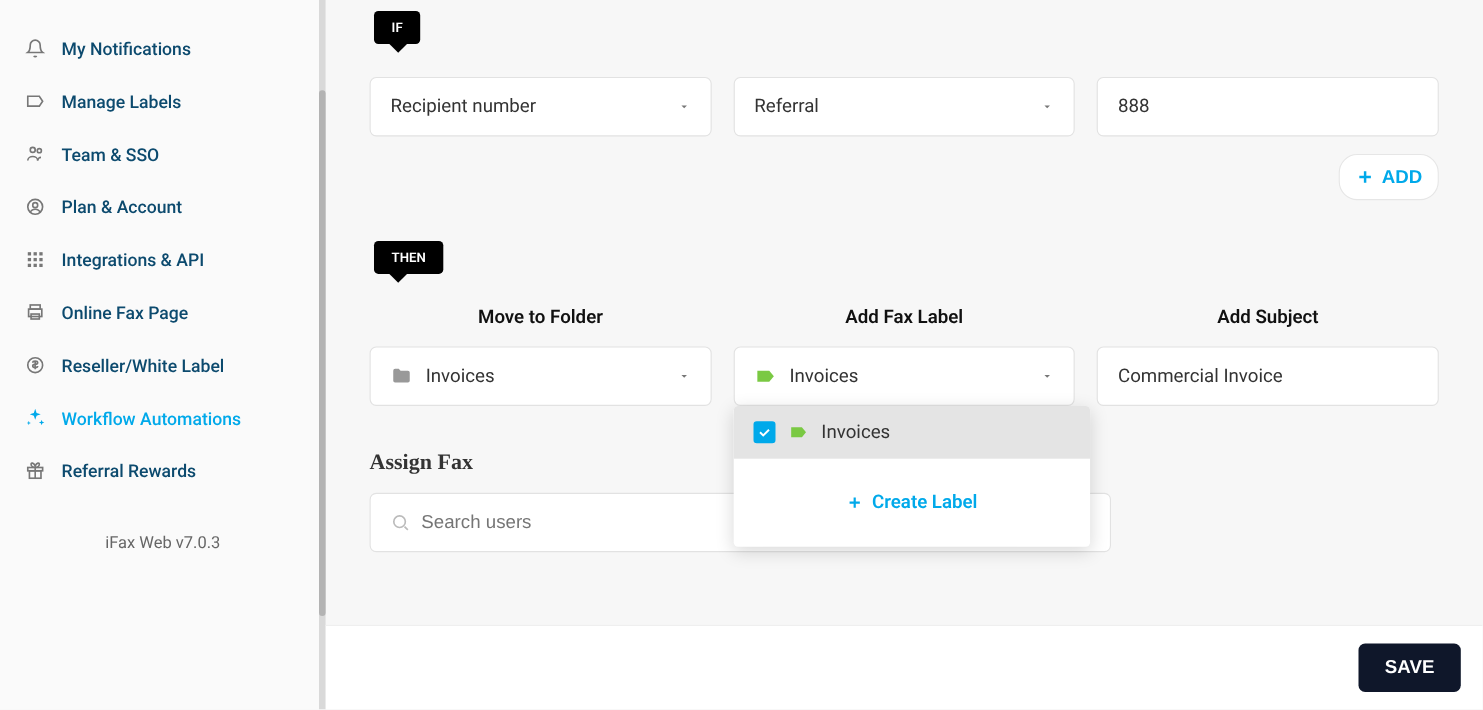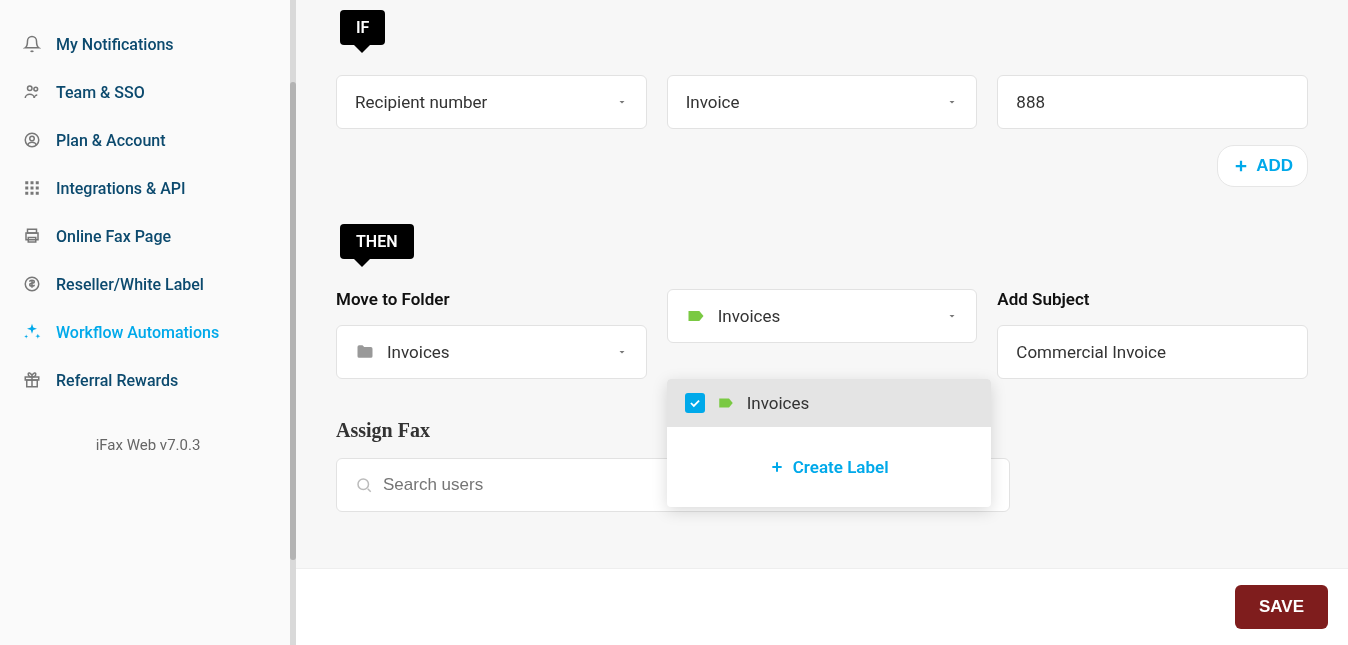--- a/index.html
+++ b/index.html
@@ -7,37 +7,37 @@
     .app { display: flex; width: 1348px; height: 645px; overflow: hidden; }
     .sidebar { width: 296px; background: #fafafa; padding: 20px 0; position: relative; }
     .sidebar::before { content: ""; position: absolute; right: 0; top: 0; bottom: 0; width: 6px; background: #d9d9d9; }
     .scrollbar-thumb { position: absolute; right: 0; top: 82px; width: 6px; height: 478px; background: #b3b3b3; border-radius: 3px; }
     .nav-item { display: flex; align-items: center; gap: 14px; padding: 14px 22px; font-size: 16px; font-weight: 500; color: #0c4a6e; cursor: pointer; }
     .nav-item.active { color: #00a9ea; }
     .nav-icon { width: 20px; height: 20px; display: flex; align-items: center; justify-content: center; color: #777; }
     .nav-item.active .nav-icon { color: #00a9ea; }
     .version { padding: 12px 22px; margin-top: 20px; font-size: 15px; color: #666; text-align: center;}
     .main { flex: 1; padding: 10px 40px 20px; overflow: auto; position: relative; }
-    .label-tag { display: inline-block; background: #000; color: #fff; font-weight: 600; padding: 8px 16px; border-radius: 4px; font-size: 16px; position: relative; margin-left: 4px; }
+    .label-tag { display: inline-block; background: #000; color: #fff; font-weight: 600; padding: 8px 16px; border-radius: 4px; font-size: 12px; position: relative; margin-left: 4px; }
     .label-tag::after { content: ""; position: absolute; bottom: -8px; left: 14px; border-left: 8px solid transparent; border-right: 8px solid transparent; border-top: 8px solid black; }
     .row { display: flex; gap: 20px; margin-top: 26px; }
-    .col { flex: 1; display: flex; flex-direction: column; }
+    .col { flex: 1; display: flex; flex-direction: column; text-align: center; }
     .col-label { font-size: 17px; font-weight: 600; color: #111; margin-bottom: 16px; }
     .select, .input { background: #fff; border: 1px solid #e2e2e2; border-radius: 6px; height: 54px; display: flex; align-items: center; padding: 0 18px; font-size: 17px; color: #333; position: relative; }
     .select { justify-content: space-between; cursor: pointer; gap: 10px; }
     .select .val { display: flex; align-items: center; gap: 12px; }
     .caret { color: #777; }
     .add-btn-wrap { display: flex; justify-content: flex-end; margin-top: 16px;}
     .add-btn { display: inline-flex; align-items: center; gap: 6px; color: #00a9ea; background: #fff; border: 1px solid #e6e6e6; border-radius: 17px; padding: 10px 14px; font-size: 17px; font-weight: 600; cursor: pointer; }
     .section-heading { font-size: 20px; font-weight: 600; margin-top: 28px; }
     .search-wrap { margin-top: 16px; width: 674px; }
     .search { display: flex; align-items: center; gap: 10px; background: #fff; border: 1px solid #e2e2e2; border-radius: 6px; height: 54px; padding: 0 18px; }
     .search input { border: none; outline: none; font-size: 17px; color: #555; flex: 1; background: transparent; }
     .footer { position: absolute; bottom: 0; left: 0; right: 0; background: #fff; display: flex; justify-content: flex-end; padding: 16px 20px; border-top: 1px solid #eee; }
-    .save-btn { background: #7f1d1d; color: #fff; font-weight: 700; font-size: 17px; border: none; border-radius: 6px; padding: 12px 24px; cursor: pointer; }
+    .save-btn { background: #0f172a; color: #fff; font-weight: 700; font-size: 17px; border: none; border-radius: 6px; padding: 12px 24px; cursor: pointer; }
     .dropdown-panel { position: absolute; background: #fff; border-radius: 4px; box-shadow: 0 4px 16px rgba(0,0,0,0.15); width: 324px; overflow: hidden; z-index: 10; }
     .dd-option { display: flex; align-items: center; gap: 12px; padding: 14px 18px; background: #e4e4e4; font-size: 17px; cursor: pointer; }
     .dd-create { display: flex; align-items: center; justify-content: center; gap: 8px; padding: 30px 18px; color: #00a9ea; font-weight: 600; font-size: 17px; cursor: pointer; }
     .checkbox { width: 20px; height: 20px; background: #00a9ea; border-radius: 3px; display: flex; align-items: center; justify-content: center; }
     .folder-icon { color: #999; }
     .tag-icon { color: #7ac943; }
     svg { display: block; }
   </style>
 </head>
 <body>
@@ -49,20 +49,28 @@
         <svg width="18" height="18" viewBox="0 0 24 24" fill="none" stroke="currentColor" stroke-width="2">
             <path d="M18 8a6 6 0 1 0-12 0c0 7-3 9-3 9h18s-3-2-3-9"></path>
             <path d="M13.7 21a2 2 0 0 1-3.4 0"></path>
           </svg>
       </span>
       <span>My Notifications</span>
     </div>
     <div class="nav-item">
       <span class="nav-icon">
         <svg width="18" height="18" viewBox="0 0 24 24" fill="none" stroke="currentColor" stroke-width="2">
+            <path d="M3 6h14l4 6-4 6H3z"></path>
+          </svg>
+      </span>
+      <span>Manage Labels</span>
+    </div>
+    <div class="nav-item">
+      <span class="nav-icon">
+        <svg width="18" height="18" viewBox="0 0 24 24" fill="none" stroke="currentColor" stroke-width="2">
             <circle cx="9" cy="7" r="3"></circle>
             <circle cx="17" cy="8" r="2.5"></circle>
             <path d="M3 20c0-3 3-5 6-5s6 2 6 5"></path>
             <path d="M15 20c0-2 2-4 4-4"></path>
           </svg>
       </span>
       <span>Team &amp; SSO</span>
     </div>
     <div class="nav-item">
       <span class="nav-icon">
@@ -141,21 +149,21 @@
           <span>Recipient number</span>
           <span class="caret">
             <svg width="12" height="12" viewBox="0 0 24 24" fill="currentColor">
                 <path d="M7 10l5 5 5-5z"></path>
               </svg>
           </span>
         </div>
       </div>
       <div class="col">
         <div class="select">
-          <span>Invoice</span>
+          <span>Referral</span>
           <span class="caret">
             <svg width="12" height="12" viewBox="0 0 24 24" fill="currentColor">
                 <path d="M7 10l5 5 5-5z"></path>
               </svg>
           </span>
         </div>
       </div>
       <div class="col">
         <div class="input">
           <span>888</span>
@@ -190,20 +198,21 @@
             <span>Invoices</span>
           </div>
           <span class="caret">
             <svg width="12" height="12" viewBox="0 0 24 24" fill="currentColor">
                 <path d="M7 10l5 5 5-5z"></path>
               </svg>
           </span>
         </div>
       </div>
       <div class="col" style="position:relative;">
+        <span class="col-label">Add Fax Label</span>
         <div class="select">
           <div class="val">
             <span class="tag-icon">
               <svg width="20" height="20" viewBox="0 0 24 24" fill="currentColor">
                   <path d="M3 6h13l5 6-5 6H3z"></path>
                 </svg>
             </span>
             <span>Invoices</span>
           </div>
           <span class="caret">

